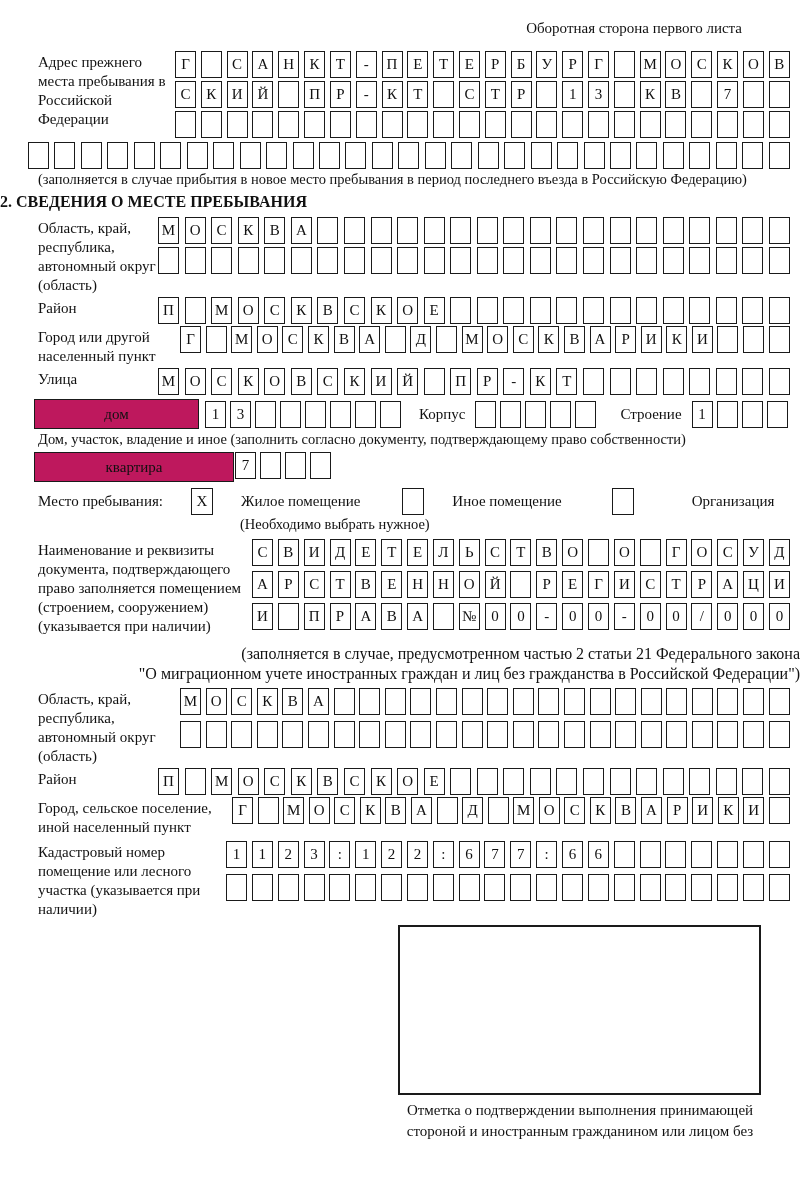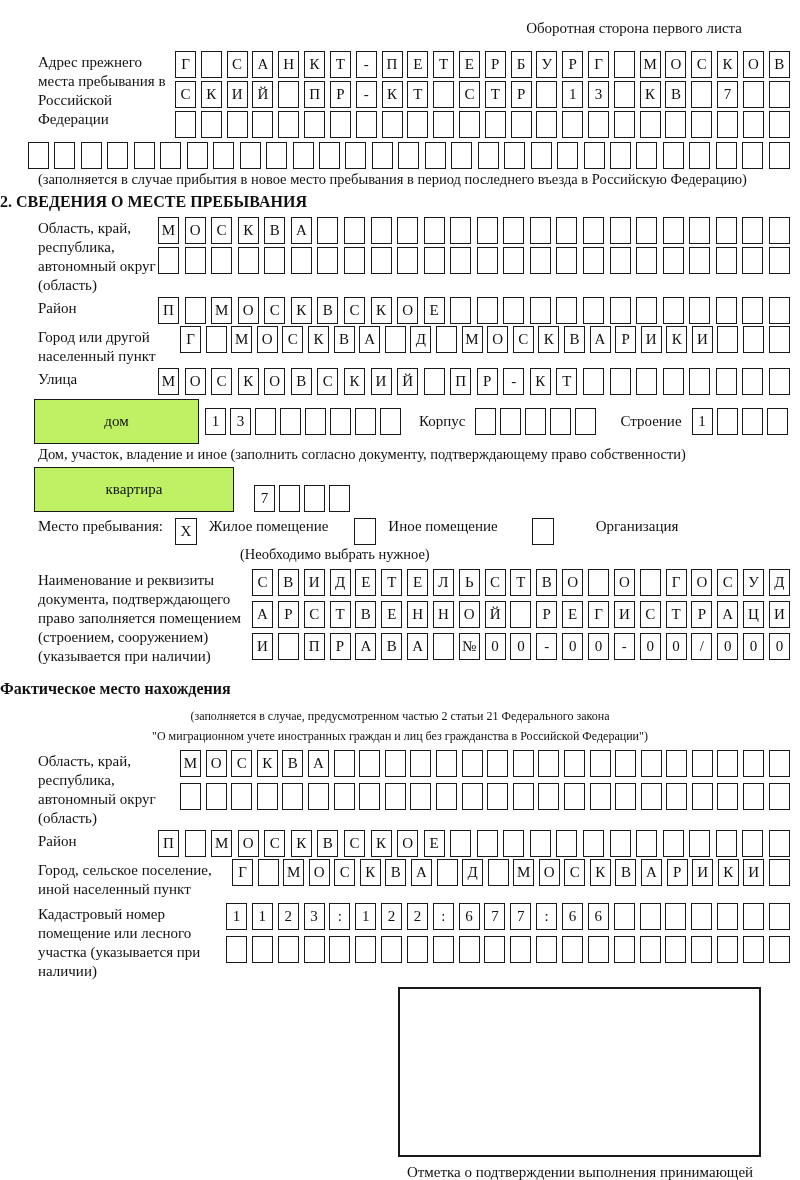--- a/index.html
+++ b/index.html
@@ -9,28 +9,28 @@
   .header-note { text-align:right; padding:20px 58px 0 0; font-size:15px; }
   .frow { display:flex; align-items:flex-start; padding:0 10px 0 30px; }
   .flabel { font-size:15px; line-height:19px; flex:none; padding-left:8px; padding-top:2px; }
   .fcol { flex:1; display:flex; flex-direction:column; gap:3px; }
   .box-row { display:flex; justify-content:space-between; width:100%; }
   .box-row-gap { display:flex; gap:4px; }
   .cbox { width:21px; height:27px; border:1.5px solid #1a1a1a; flex:none;
           display:flex; align-items:center; justify-content:center; font-size:15px; background:#fff; }
   .caption { font-size:14.5px; padding-left:38px; margin-top:2px; line-height:17px; }
   .sec-title { text-align:left; font-weight:bold; font-size:16px; margin-top:5px; }
-  .wide-box { border:1.5px solid #1a1a1a; height:45px; display:flex; align-items:center;
-              justify-content:center; font-size:15px; flex:none; background:#bef264; }
+  .wide-box { border:1.5px solid #1a1a1a; height:30px; display:flex; align-items:center;
+              justify-content:center; font-size:15px; flex:none; background:#be185d; }
   .inline-label { font-size:15px; padding:0 4px; white-space:nowrap; }
   .chk { width:22px; height:27px; border:1.5px solid #1a1a1a; flex:none; display:flex;
          align-items:center; justify-content:center; font-size:15px; background:#fff; }
-  .stay-row { display:flex; align-items:flex-start; gap:12px; padding-left:38px; margin-top:6px; font-size:15px; }
+  .stay-row { display:flex; align-items:center; gap:28px; padding-left:38px; margin-top:6px; font-size:15px; }
   .stay-note { font-size:14.5px; margin-left:240px; margin-top:1px; }
-  .center-cap { text-align:center; font-size:12px; line-height:20px; }
+  .center-cap { text-align:right; font-size:16px; line-height:20px; }
   .stamp-box { margin:6px 0 0 398px; width:363px; height:170px; border:2px solid #1a1a1a; background:#fff; }
   .stamp-cap { width:424px; margin-left:368px; text-align:center; font-size:15px; line-height:21px; margin-top:5px; }
   .mt2{margin-top:2px}.mt4{margin-top:4px}.mt6{margin-top:6px}.mt8{margin-top:8px}.mt14{margin-top:14px}
 </style>
 </head>
 <body>
 
 <div class="page">
 
   <div class="header-note">Оборотная сторона первого листа</div>
@@ -326,21 +326,21 @@
     <div class="inline-label" style="margin-left:14px">Строение</div>
     <div class="box-row-gap">
         <span class="cbox">1</span>
         <span class="cbox"></span>
         <span class="cbox"></span>
         <span class="cbox"></span>
       </div>
   </div>
   <div class="caption">Дом, участок, владение и иное (заполнить согласно документу, подтверждающему право собственности)</div>
 
-  <div class="frow mt4" style="align-items:flex-end; gap:20px">
+  <div class="frow mt4" style="align-items:flex-start; gap:1px">
     <div class="wide-box" style="width:200px; margin-left:4px">квартира</div>
     <div class="box-row-gap">
         <span class="cbox">7</span>
         <span class="cbox"></span>
         <span class="cbox"></span>
         <span class="cbox"></span>
       </div>
   </div>
 
   <div class="stay-row">
@@ -422,21 +422,20 @@
           <span class="cbox">0</span>
           <span class="cbox">0</span>
           <span class="cbox">/</span>
           <span class="cbox">0</span>
           <span class="cbox">0</span>
           <span class="cbox">0</span>
         </div>
     </div>
   </div>
 
-  <div class="sec-title mt14">Фактическое место нахождения</div>
   <div class="center-cap mt8">(заполняется в случае, предусмотренном частью 2 статьи 21 Федерального закона</div>
   <div class="center-cap">"О миграционном учете иностранных граждан и лиц без гражданства в Российской Федерации")</div>
 
   <div class="frow mt4">
     <div class="flabel" style="width:150px">Область, край, республика, автономный округ (область)</div>
     <div class="fcol" style="gap:6px">
       <div class="box-row">
           <span class="cbox">М</span>
           <span class="cbox">О</span>
           <span class="cbox">С</span>

